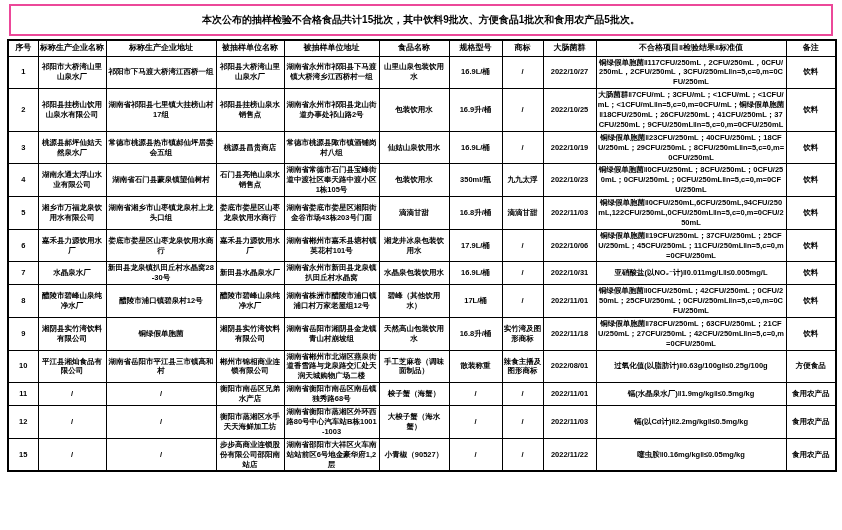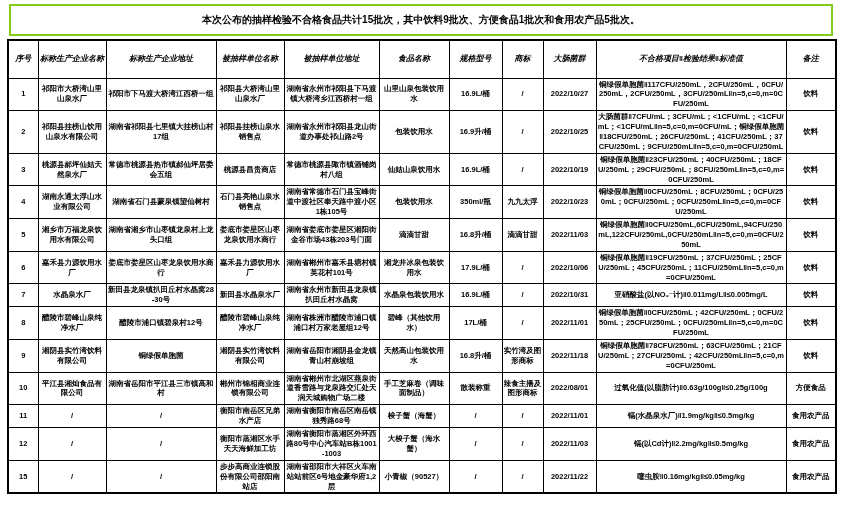--- a/index.html
+++ b/index.html
@@ -8,38 +8,38 @@
     font-family:"Liberation Sans","DejaVu Sans",sans-serif;
     color:#000;
     -webkit-font-smoothing:antialiased;
   }
   .page{width:842px;box-sizing:border-box;padding:4px 7px 0 7px;}
   .doc-title{
     text-align:center;font-size:13px;font-weight:bold;
     padding:2px 0 5px 0;letter-spacing:.5px;
   }
   .intro-box{
-    border:2px solid #84cc16;
+    border:2px solid #ec4899;
     margin:0 2px 3px 2px;
     padding:7px 11px;
     text-align:center;font-size:10px;font-weight:bold;
   }
   table.grid{
     border-collapse:collapse;table-layout:fixed;
     width:828px;margin:0 auto;
     border:2px solid #000;
   }
   table.grid th, table.grid td{
     border:1px solid #000;
     font-size:7.5px;font-weight:bold;line-height:1.32;
     text-align:center;vertical-align:middle;
     padding:1px 1px;
     word-break:break-all;overflow:hidden;
   }
-  table.grid th{font-size:8px;padding:13px 1px;font-style:italic;}
+  table.grid th{font-size:8px;padding:2px 1px;}
   tbody tr{height:21px;}
 </style>
 </head>
 <body>
 
 <div class="page">
   <div class="intro-box">
     <span>本次公布的抽样检验不合格食品共计15批次，其中饮料9批次、方便食品1批次和食用农产品5批次。</span>
   </div>
   <table class="grid">

